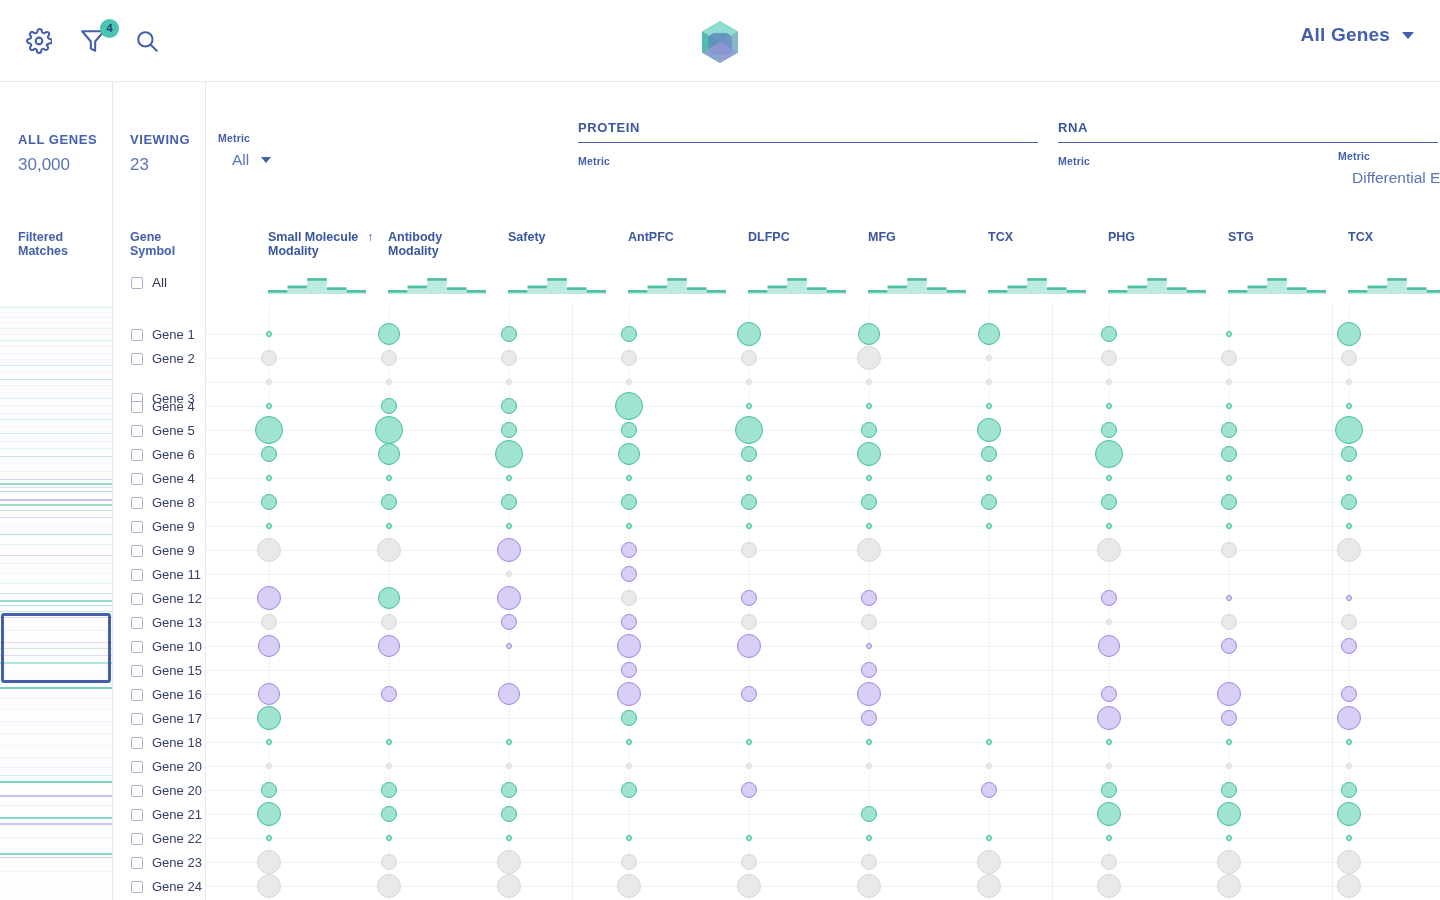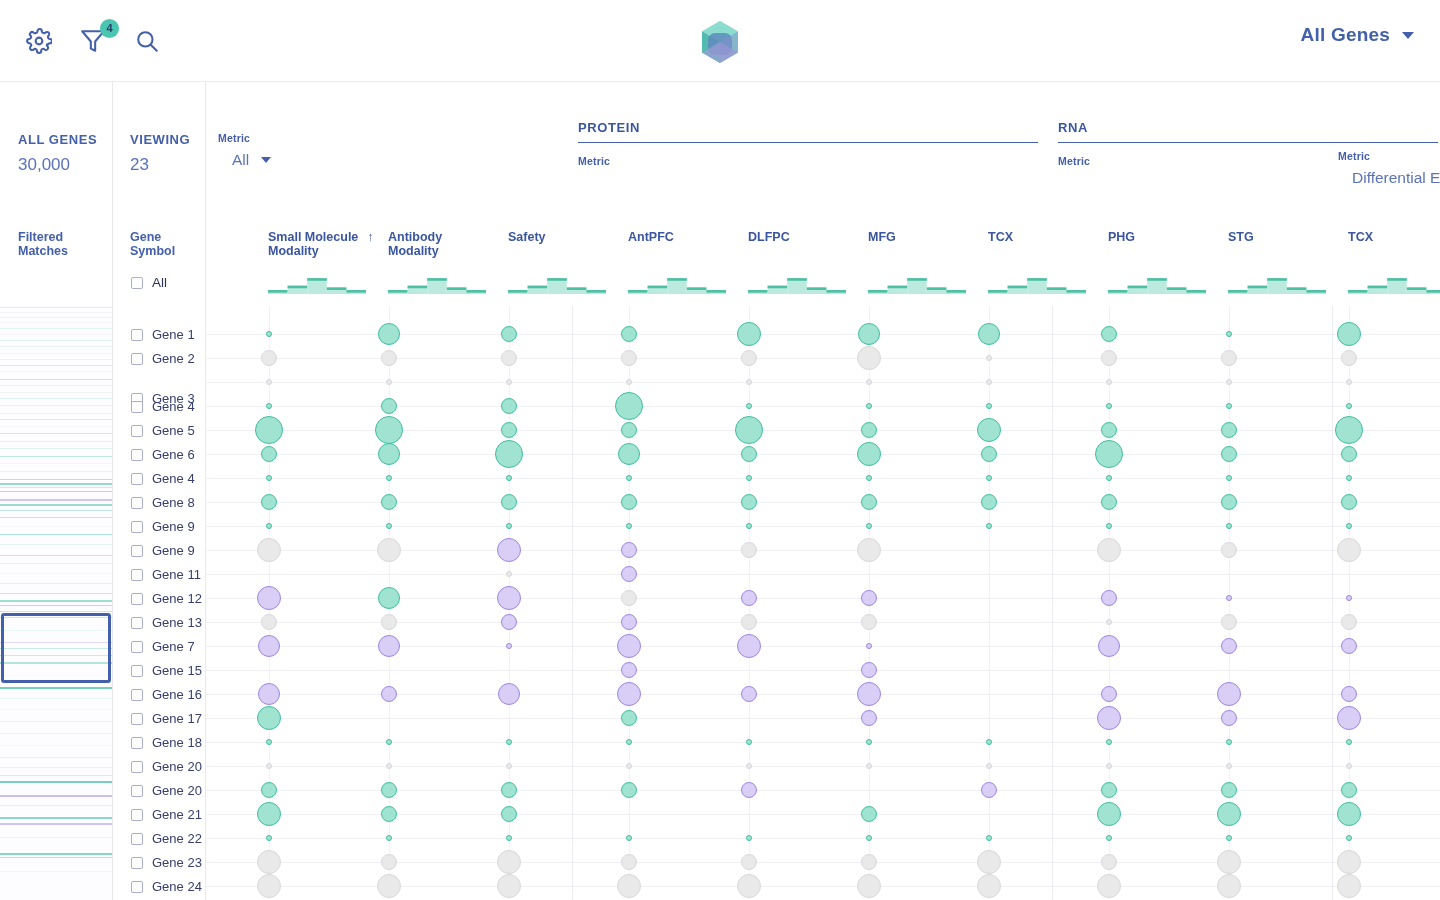--- a/index.html
+++ b/index.html
@@ -267,21 +267,21 @@
         <div class="checkrow" style="position: absolute; left: 18px; top: 509px;">
           <span class="cbox"></span>
           <span class="gene-lbl">Gene 12</span>
         </div>
         <div class="checkrow" style="position: absolute; left: 18px; top: 533px;">
           <span class="cbox"></span>
           <span class="gene-lbl">Gene 13</span>
         </div>
         <div class="checkrow" style="position: absolute; left: 18px; top: 557px;">
           <span class="cbox"></span>
-          <span class="gene-lbl">Gene 7</span>
+          <span class="gene-lbl">Gene 10</span>
         </div>
         <div class="checkrow" style="position: absolute; left: 18px; top: 581px;">
           <span class="cbox"></span>
           <span class="gene-lbl">Gene 15</span>
         </div>
         <div class="checkrow" style="position: absolute; left: 18px; top: 605px;">
           <span class="cbox"></span>
           <span class="gene-lbl">Gene 16</span>
         </div>
         <div class="checkrow" style="position: absolute; left: 18px; top: 629px;">

